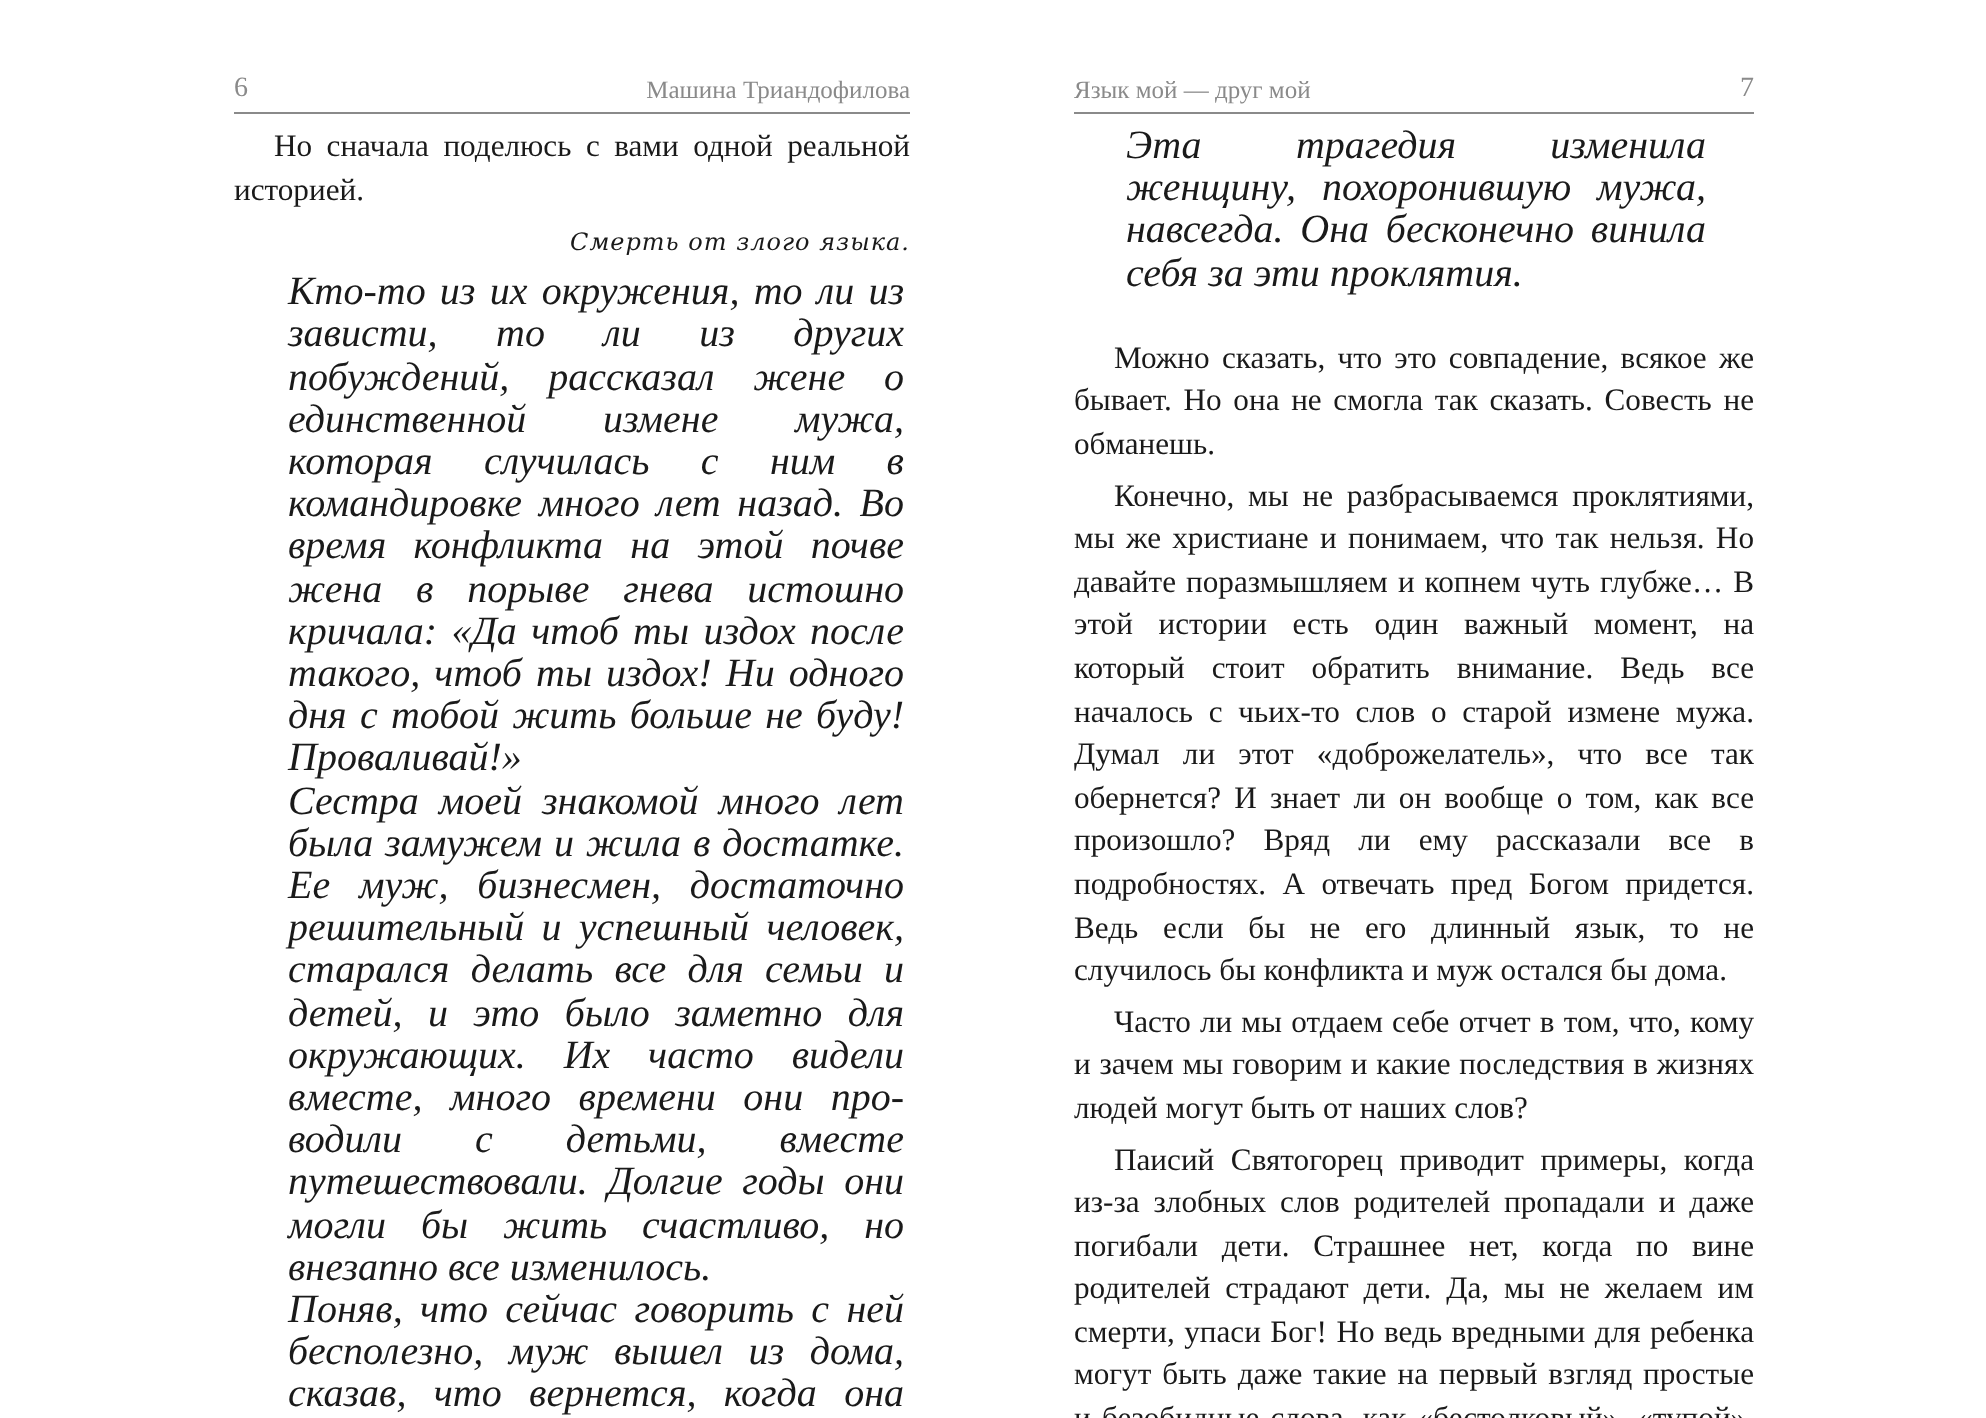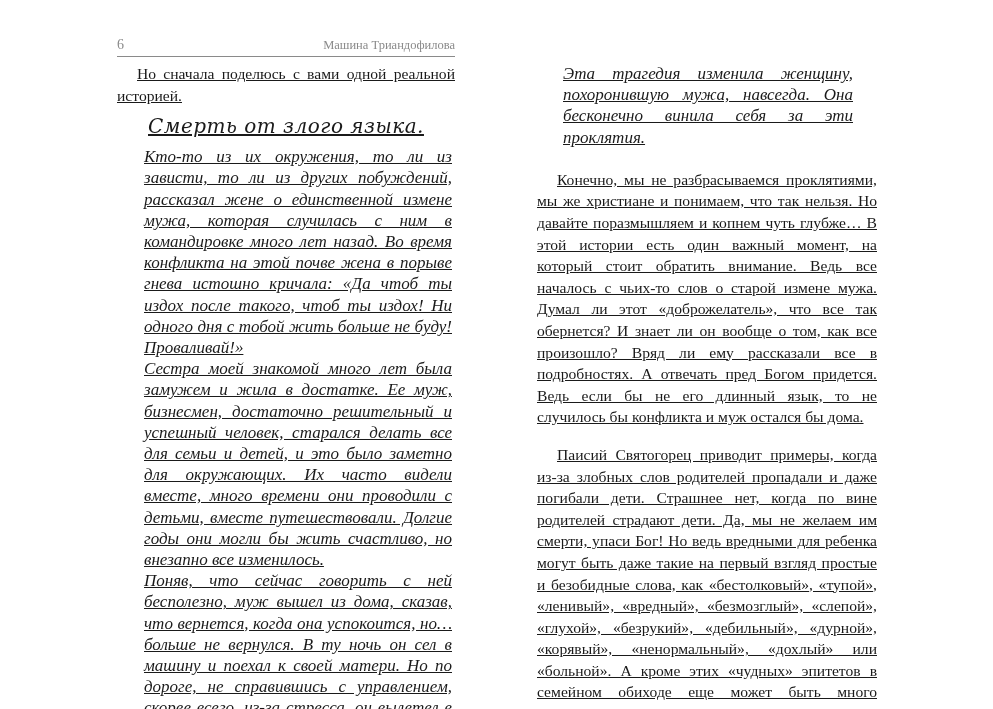--- a/index.html
+++ b/index.html
@@ -11,36 +11,36 @@
   .page-left { left: 117px; width: 338px; }
   .page-right { left: 537px; width: 340px; }
   .running-head {
     position: absolute; top: 38px; left: 0; right: 0; height: 19px;
     border-bottom: 1px solid #8a8a8a;
     font-family: "Liberation Serif", serif; font-size: 12.5px; color: #8a8a8a;
     display: flex; justify-content: space-between; align-items: flex-end; padding-bottom: 3px; box-sizing: border-box;
   }
   .running-head .num { font-size: 14px; }
   .content { position: absolute; top: 63px; left: 0; right: 0; }
-  p { margin: 0; text-decoration: underline; }
+  p { margin: 0; }
   .body-text {
     font-family: "Liberation Serif", serif; font-size: 15.6px; line-height: 21.6px;
     text-align: justify; text-indent: 20px; hyphens: manual;
   }
   .story-title {
-    font-family: "DejaVu Serif", serif; font-style: italic; font-size: 20px; text-align: center;
+    font-family: "DejaVu Serif", serif; font-style: italic; font-size: 12px; text-align: right;
     margin: 8px 0 8px 0; letter-spacing: 0.5px;
   }
   .quote {
-    font-family: "Liberation Serif", serif; font-style: italic; font-size: 17px; line-height: 21.2px;
+    font-family: "Liberation Serif", serif; font-style: italic; font-size: 20px; line-height: 21.2px;
     text-align: justify; margin-left: 27px; margin-right: 3px;
   }
   .quote p { text-indent: 0; }
   .right-quote { margin-left: 26px; margin-right: 24px; margin-bottom: 21px; }
-  .right-body p + p { margin-top: 16px; }
+  .right-body p + p { margin-top: 4px; }
 </style>
 </head>
 <body>
 
 <div class="page page-left">
   <div class="running-head">
     <span class="num">6</span>
     <span>Машина Триандофилова</span>
   </div>
   <div class="content">
@@ -48,22 +48,28 @@
     <p class="story-title">Смерть от злого языка.</p>
     <div class="quote">
       <p>Кто-то из их окружения, то ли из зависти, то ли из других побуждений, рассказал жене о единственной измене мужа, которая случи­лась с ним в командировке много лет назад. Во время конфликта на этой почве жена в поры­ве гнева истошно кричала: «Да чтоб ты издох после такого, чтоб ты издох! Ни одного дня с тобой жить больше не буду! Проваливай!»</p>
       <p>Сестра моей знакомой много лет была заму­жем и жила в достатке. Ее муж, бизнесмен, достаточно решительный и успешный чело­век, старался делать все для семьи и детей, и это было заметно для окружающих. Их ча­сто видели вместе, много времени они про­водили с детьми, вместе путешествовали. Долгие годы они могли бы жить счастливо, но внезапно все изменилось.</p>
       <p>Поняв, что сейчас говорить с ней бесполезно, муж вышел из дома, сказав, что вернется, когда она успокоится, но… больше не вернул­ся. В ту ночь он сел в машину и поехал к своей матери. Но по дороге, не справившись с управ­лением, скорее всего, из-за стресса, он вылетел в кювет. Машина угодила в выкопанный для строительства котлован. Нашли его только утром, но было уже поздно.</p>
     </div>
   </div>
 </div>
 
 <div class="page page-right">
+  <div class="running-head">
+    <span>Язык мой — друг мой</span>
+    <span class="num">7</span>
+  </div>
   <div class="content">
     <div class="quote right-quote">
       <p>Эта трагедия изменила женщину, похоронив­шую мужа, навсегда. Она бесконечно винила себя за эти проклятия.</p>
     </div>
     <div class="right-body">
+      <p class="body-text">Можно сказать, что это совпадение, всякое же бы­вает. Но она не смогла так сказать. Совесть не обма­нешь.</p>
       <p class="body-text">Конечно, мы не разбрасываемся проклятиями, мы же христиане и понимаем, что так нельзя. Но да­вайте поразмышляем и копнем чуть глубже… В этой истории есть один важный момент, на который стоит обратить внимание. Ведь все началось с чьих-то слов о старой измене мужа. Думал ли этот «доброжела­тель», что все так обернется? И знает ли он вообще о том, как все произошло? Вряд ли ему рассказали все в подробностях. А отвечать пред Богом придется. Ведь если бы не его длинный язык, то не случилось бы кон­фликта и муж остался бы дома.</p>
+      <p class="body-text">Часто ли мы отдаем себе отчет в том, что, кому и за­чем мы говорим и какие последствия в жизнях людей могут быть от наших слов?</p>
       <p class="body-text">Паисий Святогорец приводит примеры, когда из-за злобных слов родителей пропадали и даже погиба­ли дети. Страшнее нет, когда по вине родителей стра­дают дети. Да, мы не желаем им смерти, упаси Бог! Но ведь вредными для ребенка могут быть даже такие на первый взгляд простые и безобидные слова, как «бес­толковый», «тупой», «ленивый», «вредный», «безмозг­лый», «слепой», «глухой», «безрукий», «дебильный», «дурной», «корявый», «ненормальный», «дохлый» или «больной». А кроме этих «чудных» эпитетов в семейном обиходе еще может быть много ярлыков: «зараза», «придурок», «врун», «жадина», «скотина».</p>
     </div>
   </div>
 </div>
 
 </body></html>

